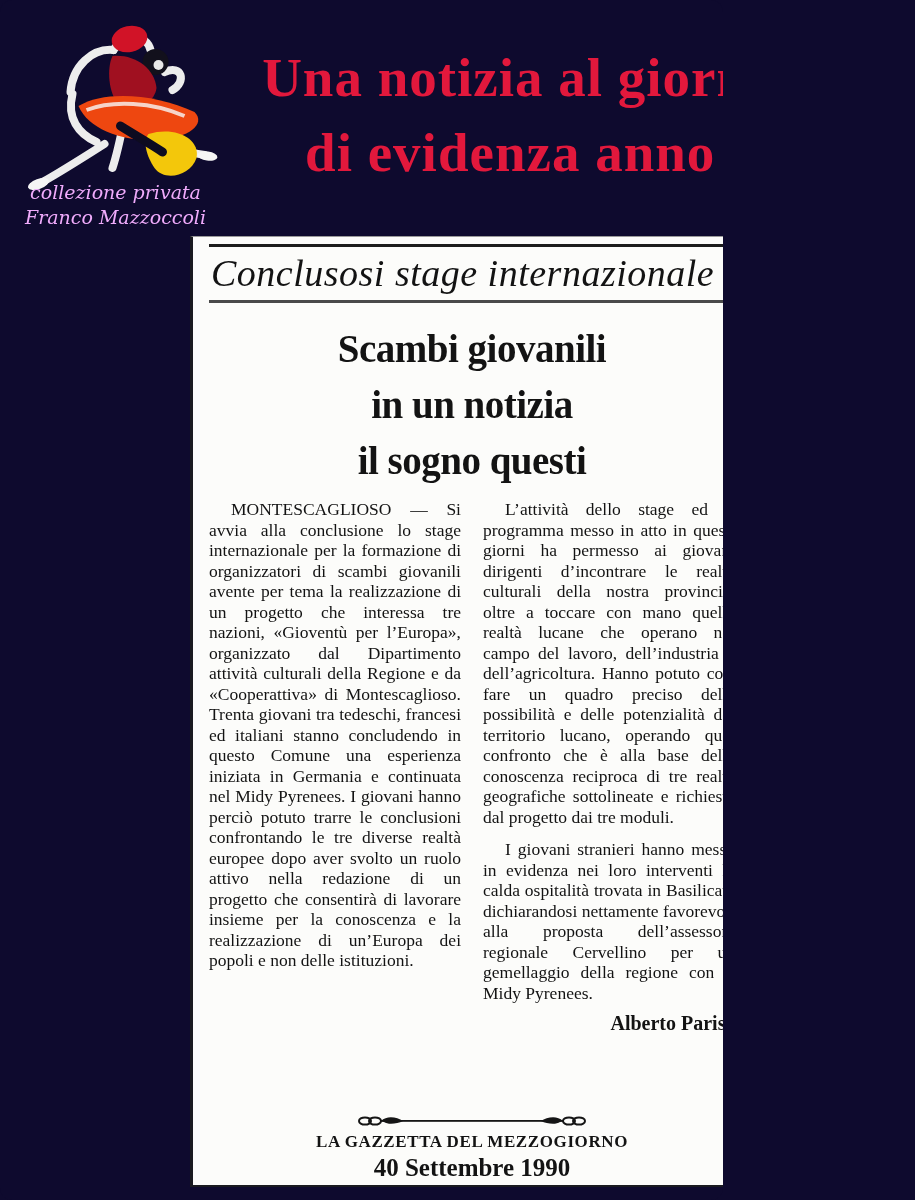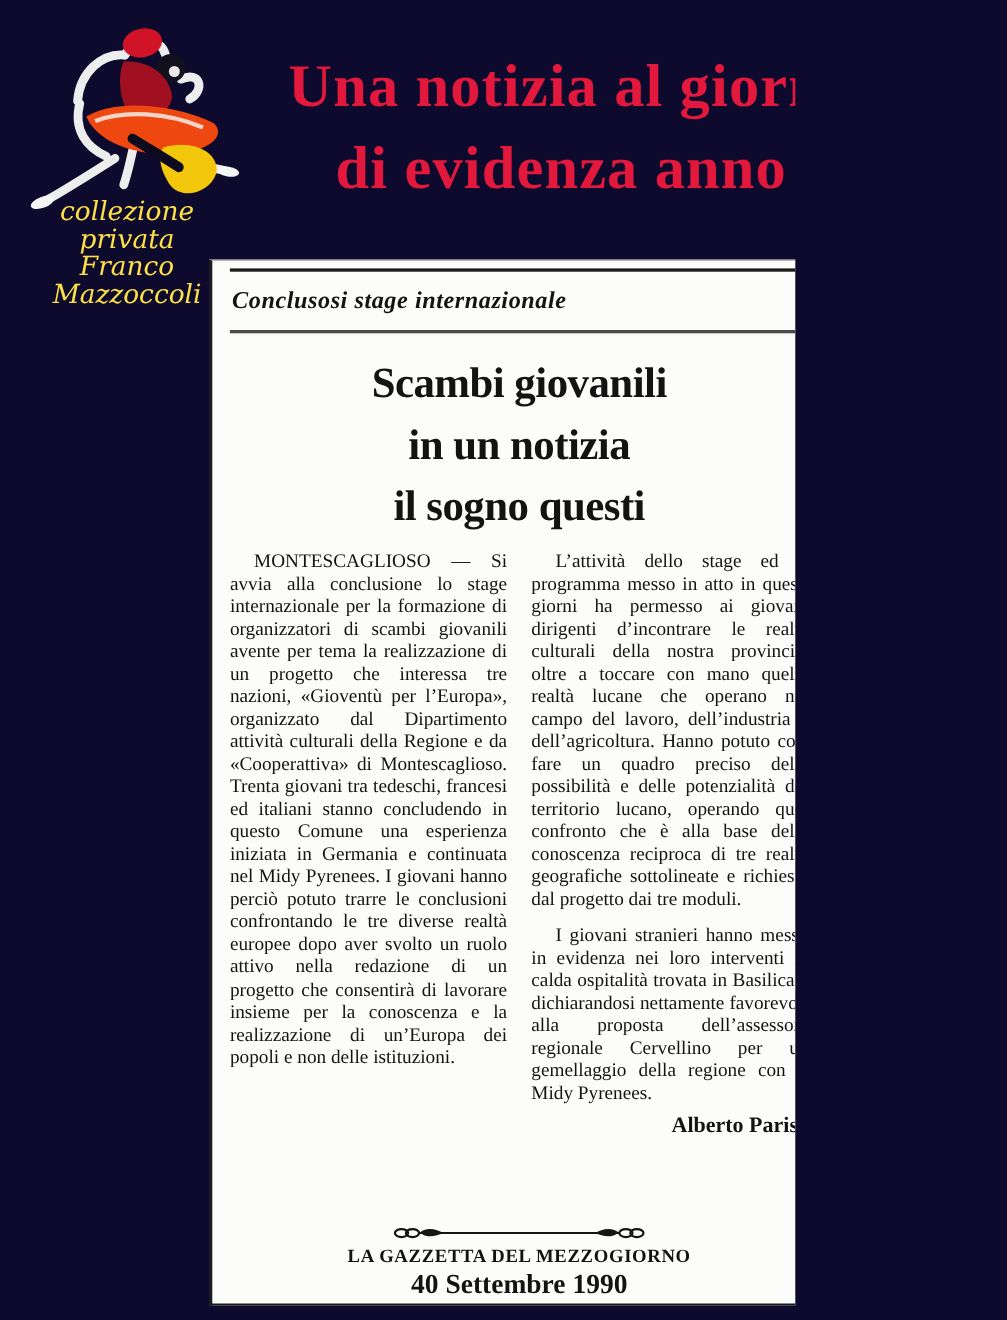--- a/index.html
+++ b/index.html
@@ -11,35 +11,35 @@
   }
   
   .dancers{position:absolute;left:14px;top:6px;width:205px;height:185px;}
   .page-title{
     position:absolute;left:168px;top:40px;width:747px;
     text-align:center;color:#e2183c;font-weight:700;
     font-size:55px;line-height:75px;letter-spacing:1px;
   }
   .credit{
     position:absolute;left:8px;top:180px;width:215px;text-align:center;
-    color:#fde047;font-style:italic;font-size:24px;line-height:25px;
+    color:#f0abfc;font-style:italic;font-size:19px;line-height:25px;
     font-family:"DejaVu Serif",serif;
   }
   
   .clipping{
     position:absolute;left:190px;top:236px;width:562px;height:951px;
     background:#fcfcfa;box-sizing:border-box;padding:0 16px;
     border-left:3px solid #1a1a20;border-bottom:2px solid #1a1a20;
     border-top:1px solid #9a9a9a;border-right:1px solid #b5b5b5;
     color:#131313;overflow:hidden;
   }
   .rule-top{margin-top:7px;height:3px;background:#1c1c1c;}
   .rule-bottom{height:3px;background:#4a4a4a;}
   .kicker{
-    font-weight:700;font-style:italic;font-size:22px;line-height:34px;
+    font-weight:400;font-style:italic;font-size:38px;line-height:34px;
     padding:9px 0 10px 2px;letter-spacing:.5px;
   }
   .headline{
     margin:18px 0 10px;text-align:center;font-weight:700;
     font-size:39px;line-height:56px;letter-spacing:-.5px;
   }
   .columns{
     display:flex;gap:22px;margin-top:6px;
     font-size:17.5px;line-height:20.5px;text-align:justify;justify-content:center;
   }

